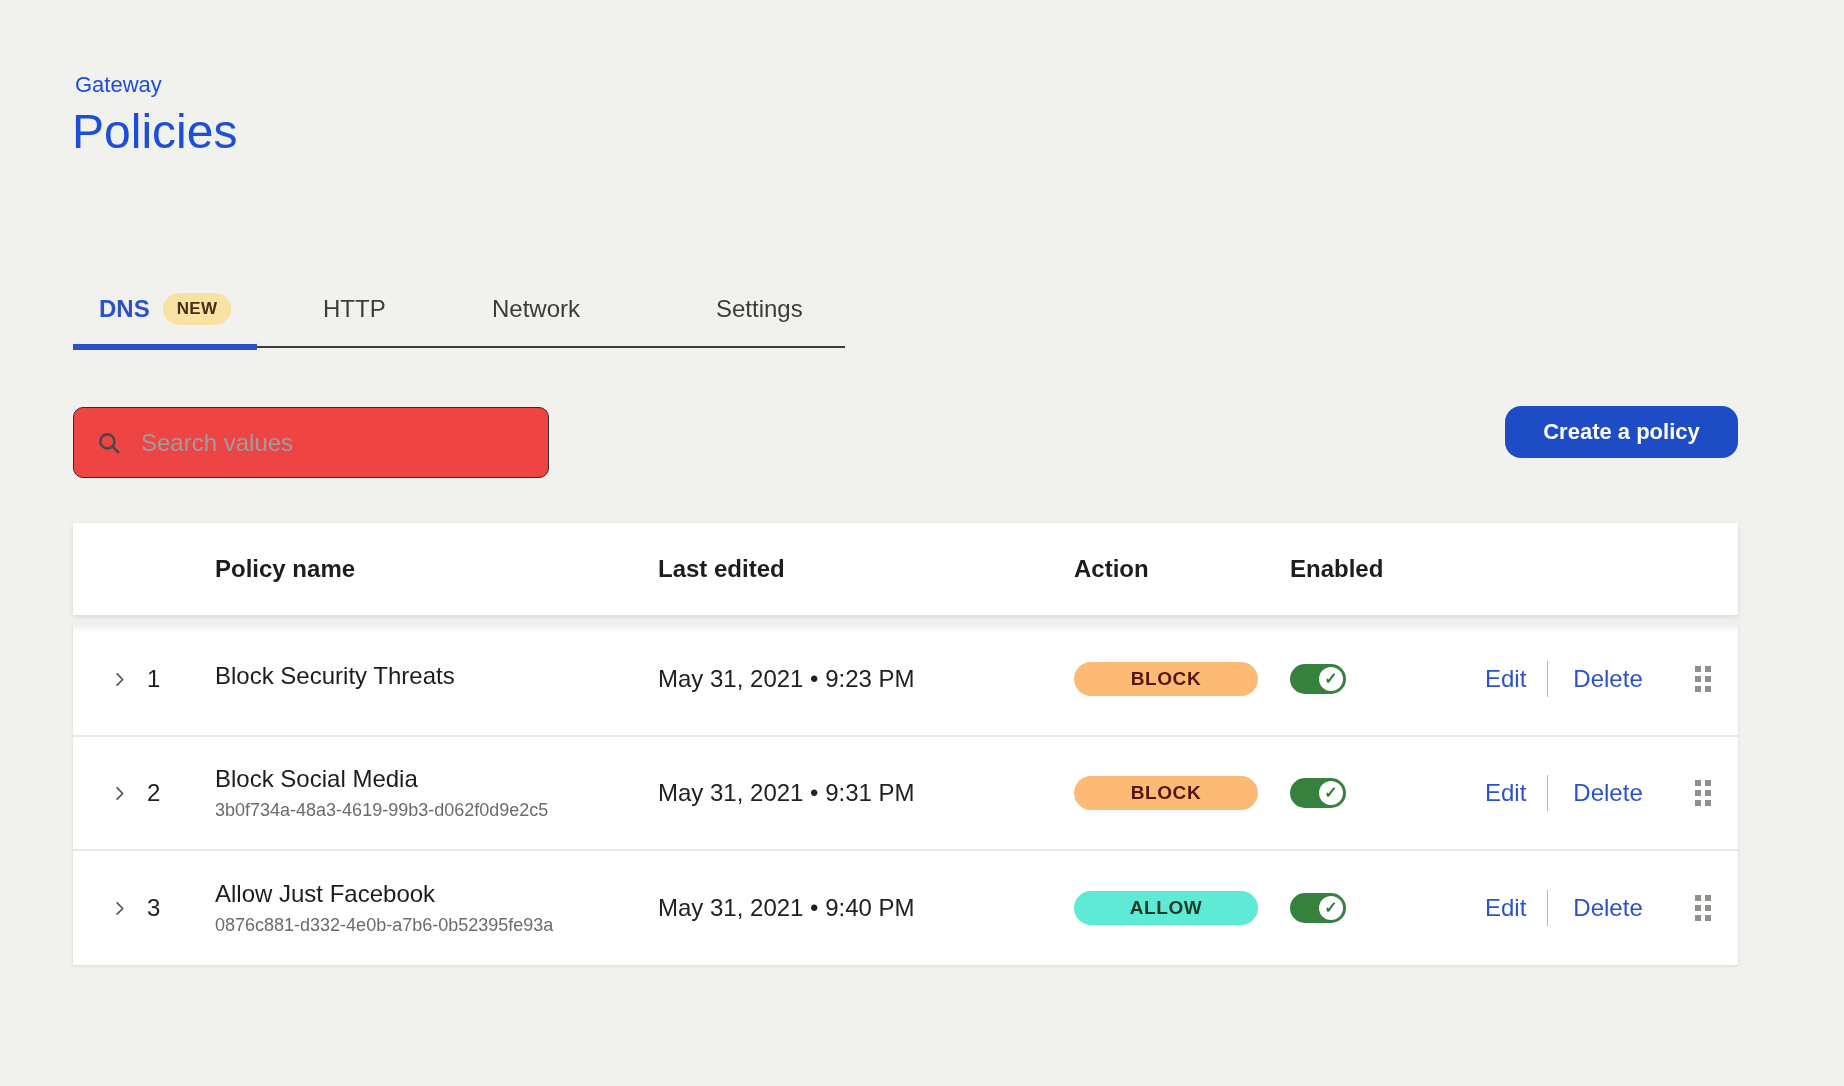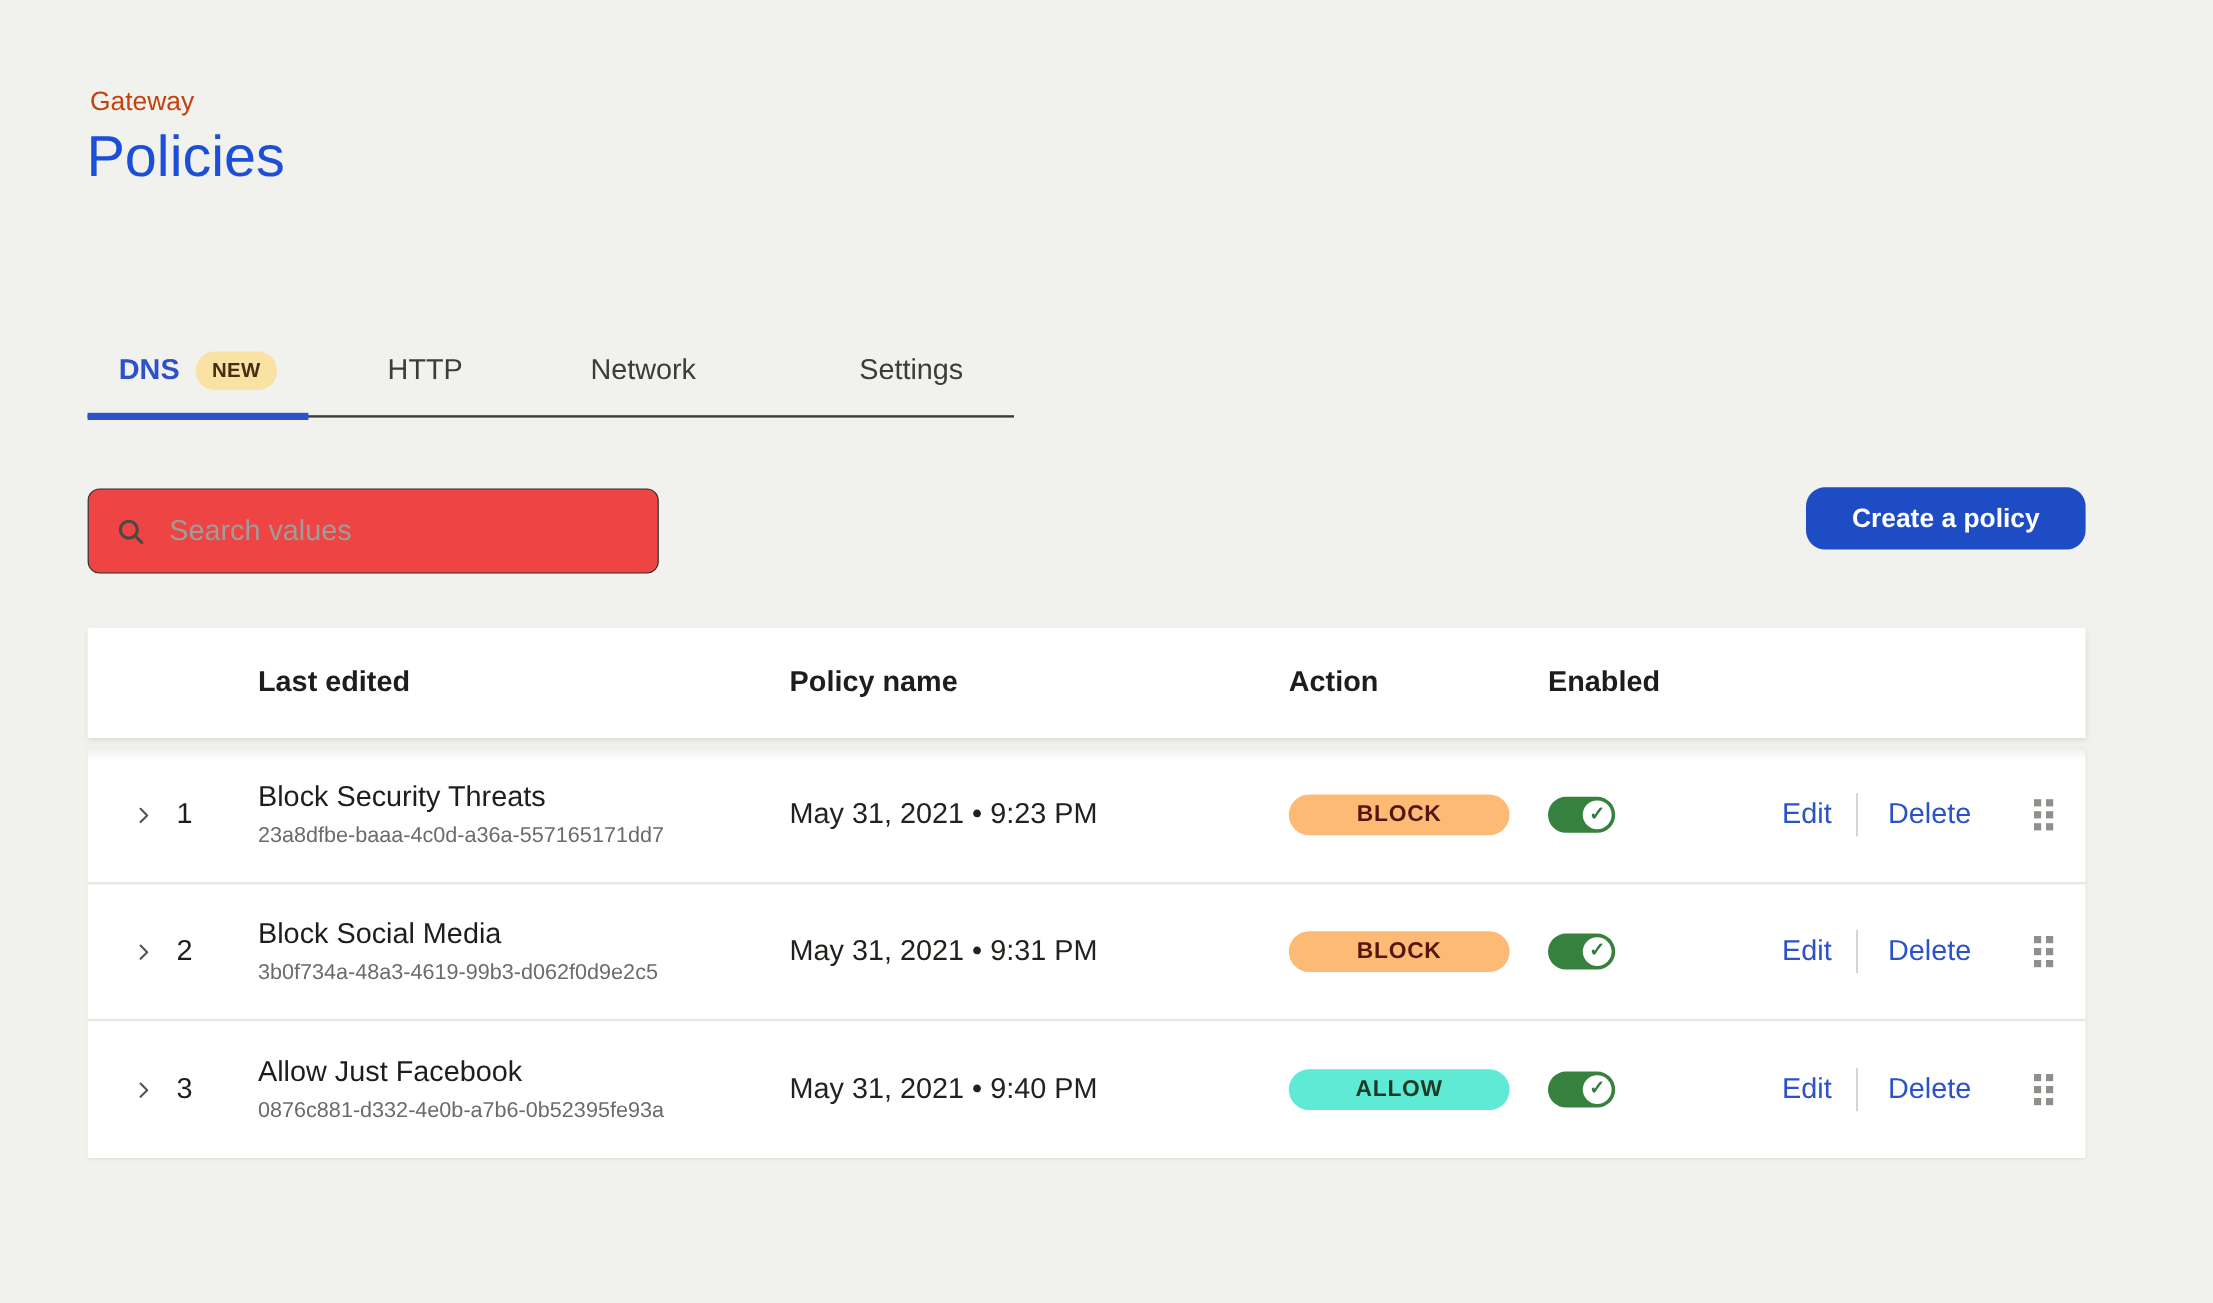--- a/index.html
+++ b/index.html
@@ -7,21 +7,21 @@
   body {
     width: 1844px; height: 1086px;
     background: #f1f1ee;
     font-family: "Liberation Sans", sans-serif;
     color: #1d1d1b;
     position: relative;
     overflow: hidden;
   }
 
   
-  .breadcrumb { position: absolute; left: 75px; top: 72px; font-size: 22px; color: #c2410c; cursor: pointer; }
+  .breadcrumb { position: absolute; left: 75px; top: 72px; font-size: 22px; color: #1d4ed8; cursor: pointer; }
   .page-title { position: absolute; left: 72px; top: 104px; margin: 0; font-size: 48px; font-weight: 400; color: #1d4ed8; }
 
   
   .tabs { position: absolute; left: 73px; top: 272px; width: 772px; height: 76px; border-bottom: 2px solid #3b3b37; }
   .tab { position: absolute; top: 0; height: 74px; display: flex; align-items: center; font-size: 24px; color: #3c3c38; cursor: pointer; }
   .tab-active { left: 0; padding: 0 26px; }
   .tab-active::after { content: ""; position: absolute; left: 0; right: 0; bottom: -4px; height: 6px; background: #2b52c8; }
   .tab-active .tab-label { color: #2b52c8; font-weight: 700; }
   .new-badge { margin-left: 13px; background: #f9e2a4; color: #4a2d12; font-size: 17px; font-weight: 700; padding: 6px 14px; border-radius: 16px; letter-spacing: .3px; }
   .tab-http { left: 250px; }
@@ -100,40 +100,39 @@
   </svg>
   <input type="text" placeholder="Search values" style="">
 </div>
 
 <button class="create-btn">Create a policy</button>
 
 <div class="card">
   <div class="thead grid-cols">
     <div></div>
       <div></div>
+    <div class="th">Policy name</div>
     <div class="th">Last edited</div>
-    <div class="th">Policy name</div>
     <div class="th">Action</div>
     <div class="th">Enabled</div>
   </div>
 
   <div class="trows">
 
     <div class="row grid-cols">
       <div class="cell-chev">
         <button class="chev-btn">
           <svg width="19" height="19" viewBox="0 0 24 24" fill="none" stroke="#55554f" stroke-width="2.2" stroke-linecap="round" stroke-linejoin="round">
               <path d="M9 5l7 7-7 7"></path>
             </svg>
         </button>
       </div>
       <div class="cell-num">1</div>
       <div>
         <div class="pname">Block Security Threats</div>
-        <div class="puuid">23a8dfbe-baaa-4c0d-a36a-557165171dd7</div>
       </div>
       <div class="cell-date">May 31, 2021 • 9:23 PM</div>
       <div><span class="badge block">BLOCK</span></div>
       <div>
         <div class="toggle">
           <span class="knob">
               <span class="check">✓</span>
             </span>
         </div>
       </div>

